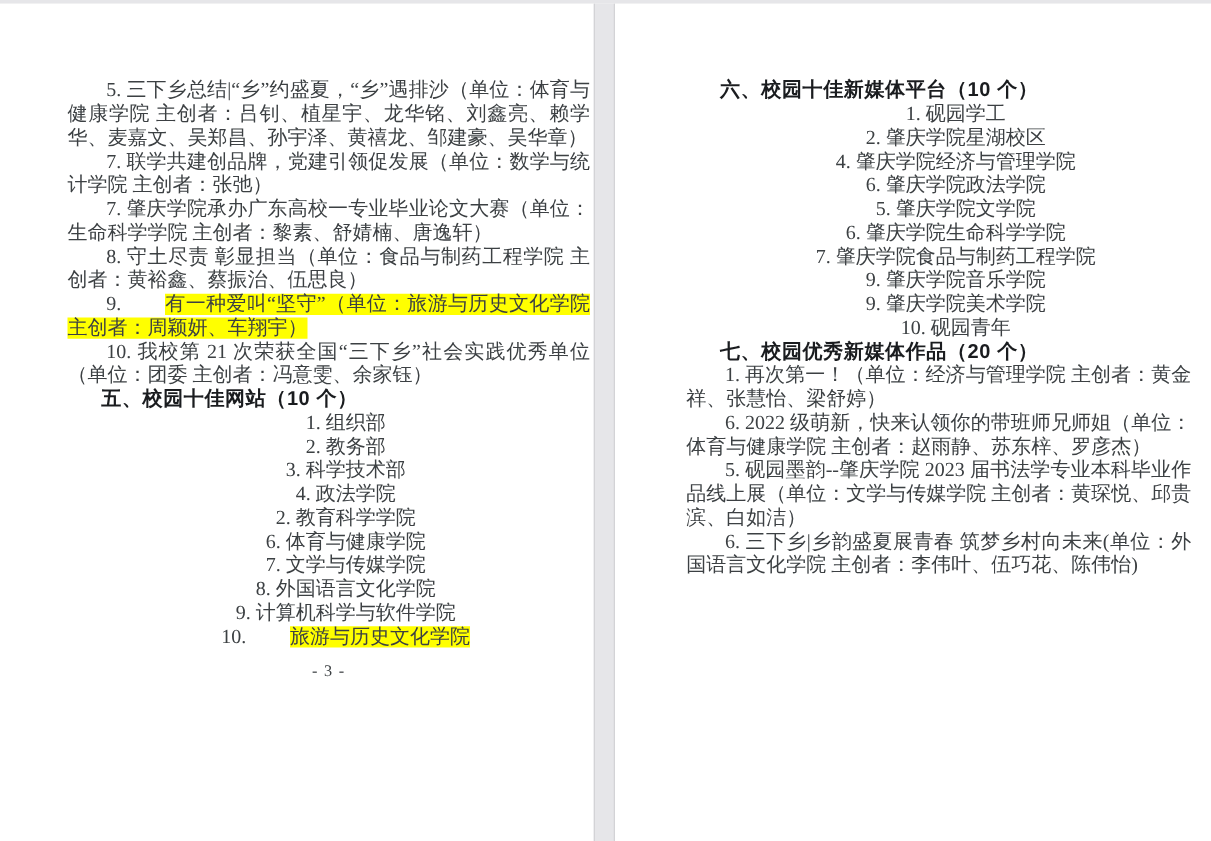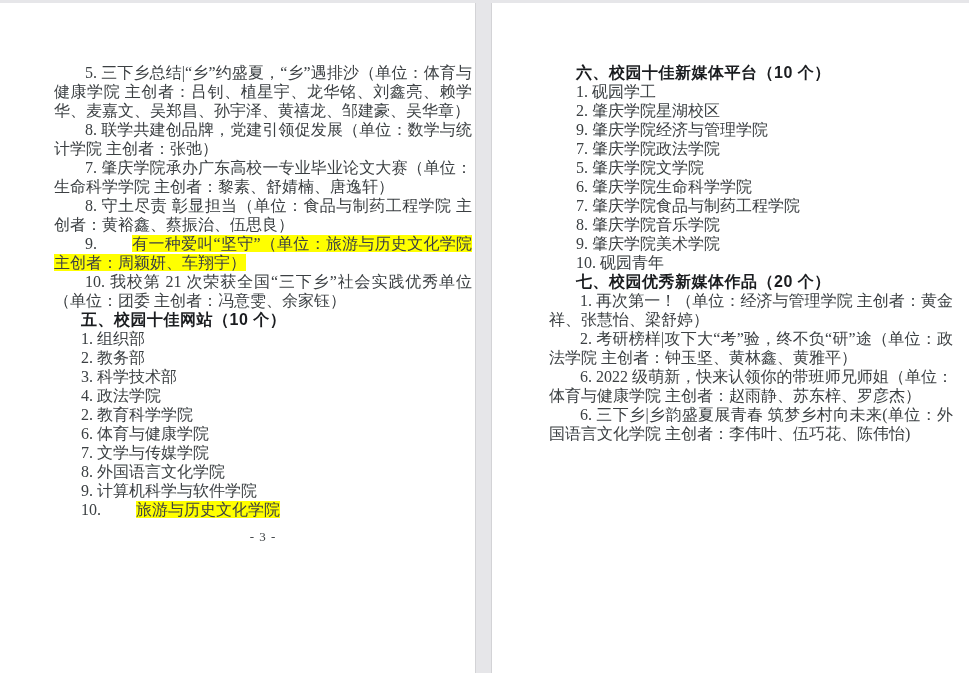--- a/index.html
+++ b/index.html
@@ -32,37 +32,37 @@
   .para{
     margin:0;text-indent:31px;text-align:justify;
     word-break:break-all;
   }
   .heading{
     margin:0;text-indent:27px;font-weight:bold;
     color:var(--head,#1a1c1f);
     font-family:"Liberation Sans","DejaVu Sans",sans-serif;
     letter-spacing:0.5px;
   }
-  .item{margin:0;text-indent:27px;}
+  .item{margin:0;text-indent:27px;text-align:center;}
   .hl{background:var(--hl,#ffff00);margin-left:31px;}
   .page-number{
     margin-top:8px;text-align:center;font-size:13px;
     color:var(--body,#3c4043);letter-spacing:1px;
   }
 </style>
 </head>
 <body>
 
 <div class="top-strip"></div>
 
 <div class="page page-left">
   <div class="content">
     <div class="blocks">
         <div class="para"><span>5. 三下乡总结|“乡”约盛夏，“乡”遇排沙（单位：体育与健康学院 主创者：吕钊、植星宇、龙华铭、刘鑫亮、赖学华、麦嘉文、吴郑昌、孙宇泽、黄禧龙、邹建豪、吴华章）</span></div>
-        <div class="para"><span>8. 联学共建创品牌，党建引领促发展（单位：数学与统计学院 主创者：张弛）</span></div>
+        <div class="para"><span>7. 联学共建创品牌，党建引领促发展（单位：数学与统计学院 主创者：张弛）</span></div>
         <div class="para"><span>7. 肇庆学院承办广东高校一专业毕业论文大赛（单位：生命科学学院 主创者：黎素、舒婧楠、唐逸轩）</span></div>
         <div class="para"><span>8. 守土尽责 彰显担当（单位：食品与制药工程学院 主创者：黄裕鑫、蔡振治、伍思良）</span></div>
         <div class="para"><span>9. </span><span class="hl">有一种爱叫“坚守”（单位：旅游与历史文化学院 主创者：周颖妍、车翔宇）</span></div>
         <div class="para"><span>10. 我校第 21 次荣获全国“三下乡”社会实践优秀单位（单位：团委 主创者：冯意雯、余家钰）</span></div>
         <div class="heading"><span>五、校园十佳网站（10 个）</span></div>
         <div class="item"><span>1. 组织部</span></div>
         <div class="item"><span>2. 教务部</span></div>
         <div class="item"><span>3. 科学技术部</span></div>
         <div class="item"><span>4. 政法学院</span></div>
         <div class="item"><span>2. 教育科学学院</span></div>
@@ -77,29 +77,29 @@
 </div>
 
 <div class="page-gutter"></div>
 
 <div class="page page-right">
   <div class="content">
     <div class="blocks">
         <div class="heading"><span>六、校园十佳新媒体平台（10 个）</span></div>
         <div class="item"><span>1. 砚园学工</span></div>
         <div class="item"><span>2. 肇庆学院星湖校区</span></div>
-        <div class="item"><span>9. 肇庆学院经济与管理学院</span></div>
-        <div class="item"><span>7. 肇庆学院政法学院</span></div>
+        <div class="item"><span>4. 肇庆学院经济与管理学院</span></div>
+        <div class="item"><span>6. 肇庆学院政法学院</span></div>
         <div class="item"><span>5. 肇庆学院文学院</span></div>
         <div class="item"><span>6. 肇庆学院生命科学学院</span></div>
         <div class="item"><span>7. 肇庆学院食品与制药工程学院</span></div>
-        <div class="item"><span>8. 肇庆学院音乐学院</span></div>
+        <div class="item"><span>9. 肇庆学院音乐学院</span></div>
         <div class="item"><span>9. 肇庆学院美术学院</span></div>
         <div class="item"><span>10. 砚园青年</span></div>
         <div class="heading"><span>七、校园优秀新媒体作品（20 个）</span></div>
         <div class="para"><span>1. 再次第一！（单位：经济与管理学院 主创者：黄金祥、张慧怡、梁舒婷）</span></div>
-        <div class="para"><span>2. 考研榜样|攻下大“考”验，终不负“研”途（单位：政法学院 主创者：钟玉坚、黄林鑫、黄雅平）</span></div>
         <div class="para"><span>6. 2022 级萌新，快来认领你的带班师兄师姐（单位：体育与健康学院 主创者：赵雨静、苏东梓、罗彦杰）</span></div>
+        <div class="para"><span>5. 砚园墨韵--肇庆学院 2023 届书法学专业本科毕业作品线上展（单位：文学与传媒学院 主创者：黄琛悦、邱贵滨、白如洁）</span></div>
         <div class="para"><span>6. 三下乡|乡韵盛夏展青春 筑梦乡村向未来(单位：外国语言文化学院 主创者：李伟叶、伍巧花、陈伟怡)</span></div>
       </div>
 
   </div>
 </div>
 
 </body></html>

